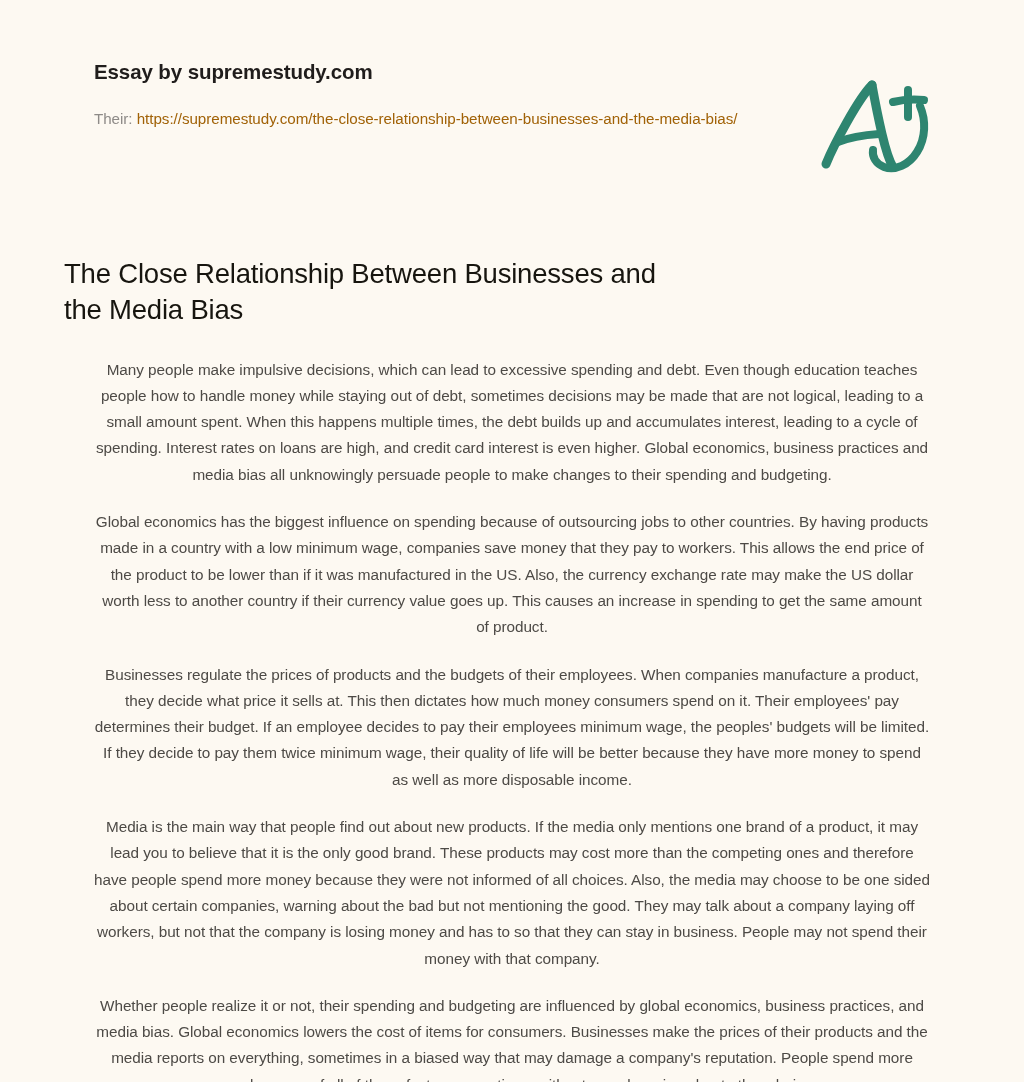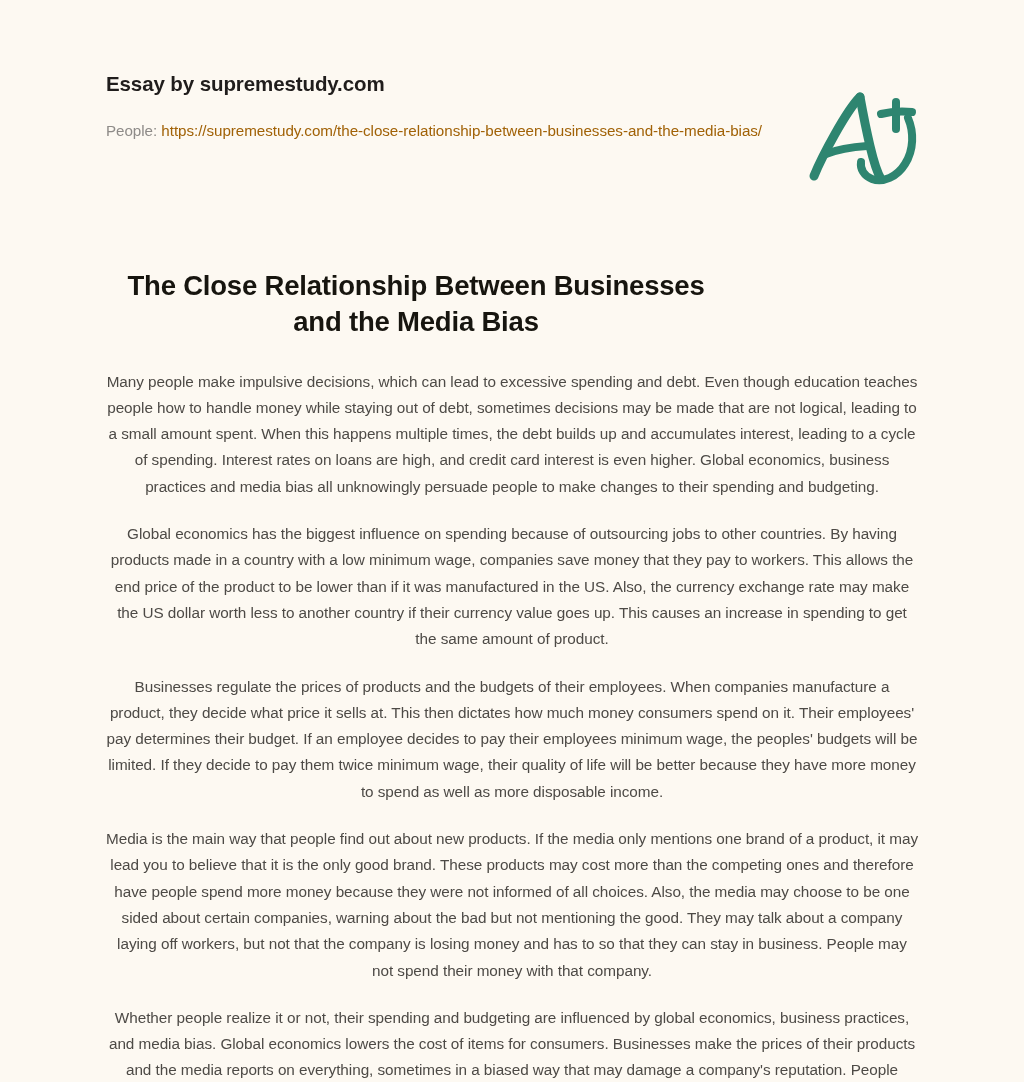--- a/index.html
+++ b/index.html
@@ -13,21 +13,21 @@
     font-family: "Liberation Sans", sans-serif;
     -webkit-font-smoothing: antialiased;
     overflow: hidden;
   }
 
   .page {
     position: relative;
     width: 1024px;
     height: 1082px;
     box-sizing: border-box;
-    padding: 16px;
+    padding: 4px;
   }
 
   
   .header {
     position: relative;
     padding: 56px 88px 0 90px;
     min-height: 180px;
     box-sizing: border-box;
   }
 
@@ -63,28 +63,27 @@
     position: absolute;
     top: 68px;
     right: 86px;
     width: 118px;
     height: 106px;
   }
   .logo svg { display: block; width: 100%; height: 100%; }
 
   
   .article-title {
-    margin: 72px 90px 0 90px;
+    margin: 72px 90px 0 60px;
     font-size: 27.5px;
-    font-weight: bold;
+    font-weight: normal;
     line-height: 1.32;
     color: #17150f;
     letter-spacing: -0.2px;
     max-width: 620px;
-    text-align: center;
   }
 
   
   .article-body {
     margin: 28px 90px 0 90px;
     max-width: 848px;
   }
 
   .article-body p {
     margin: 0 0 21px 0;
@@ -99,21 +98,21 @@
 </head>
 <body>
 
 <div class="page">
 
   <div class="header">
 
     <div class="essay-by">Essay by supremestudy.com</div>
 
     <div class="source-line">
-      <span class="source-label">People:</span>
+      <span class="source-label">Their:</span>
       <a class="source-url" href="#">https://supremestudy.com/the-close-relationship-between-businesses-and-the-media-bias/</a>
     </div>
 
     <div class="logo">
       <svg viewBox="0 0 118 106" xmlns="http://www.w3.org/2000/svg" fill="none" stroke="#2e8570" stroke-linecap="round" stroke-linejoin="round">
 
         <path d="M56 13 C50 19 40 34 31 50 C22 66 14 82 10 92" stroke-width="9"></path>
 
         <path d="M56 13 C58 24 62 45 66 62 C70 79 74 90 77 95" stroke-width="9"></path>
 

